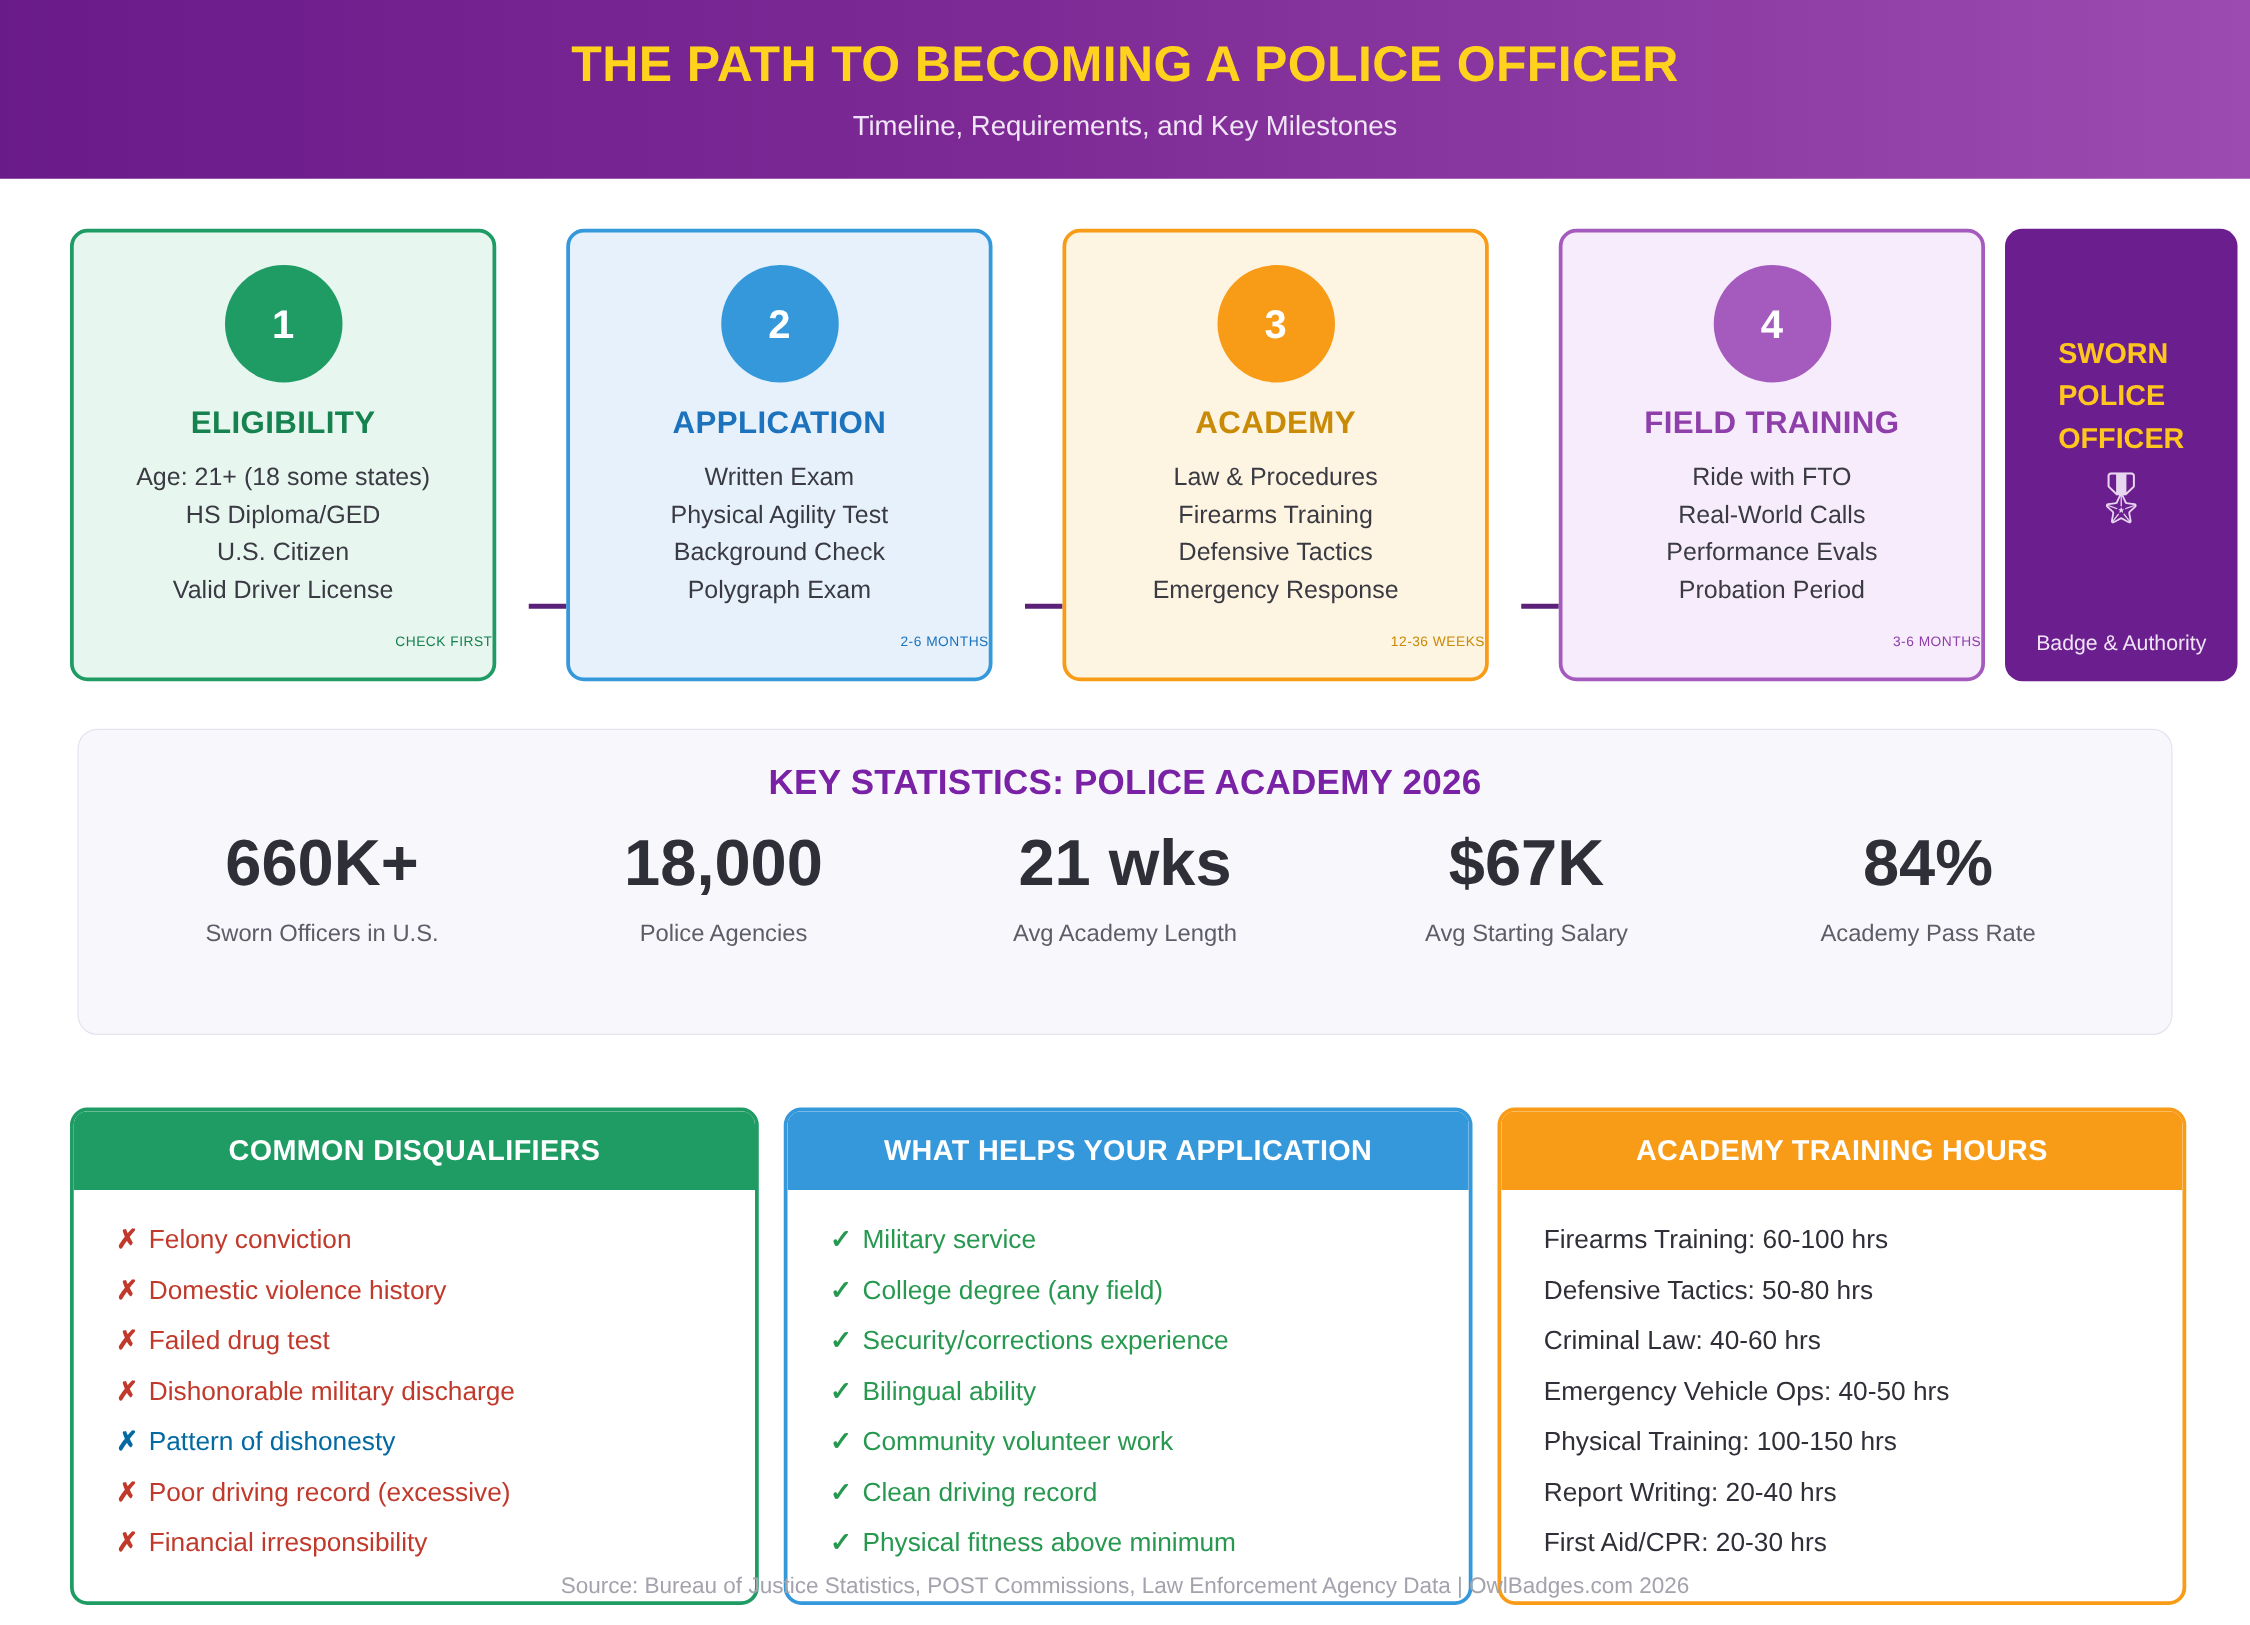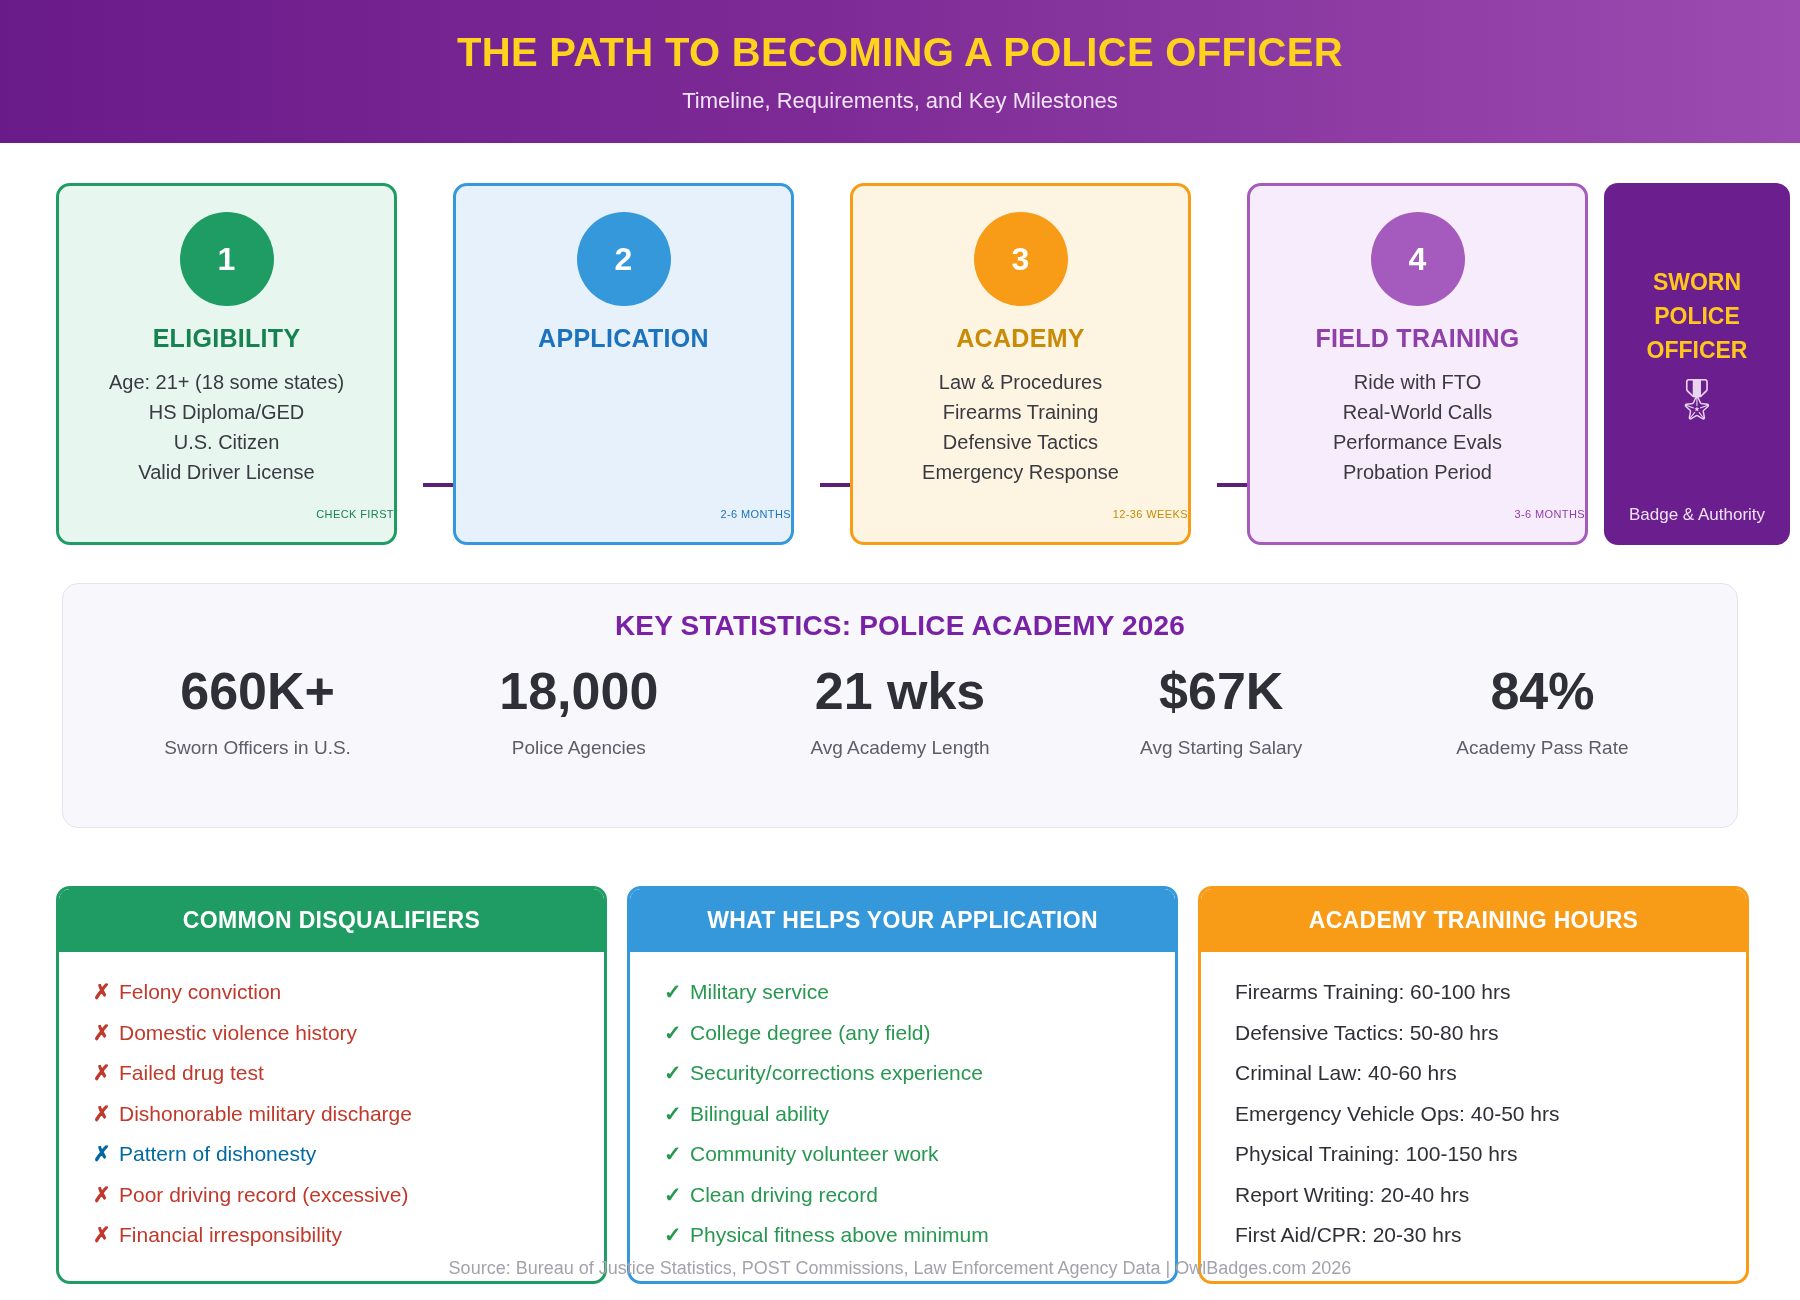--- a/index.html
+++ b/index.html
@@ -54,21 +54,21 @@
     position:absolute; top: 340px; width: 30px; height: 4px; background:#5b2178;
   }
 
   
   .final-card {
     position:absolute; top:40px; left:1604px; width:186px; height:362px;
     background:#6B1F8E; border-radius:14px;
     display:flex; flex-direction:column; align-items:center;
   }
   .final-line {
-    color:#FFC61E; font-size: 23px; font-weight:bold; line-height: 34px; text-align:center;
+    color:#FFC61E; font-size: 23px; font-weight:bold; line-height: 34px; 
   }
   .final-lines { margin-top: 82px; }
   .final-icon { margin-top: 12px; font-size: 40px; color:#e8d6f0; line-height:1; }
   .final-caption {
     position:absolute; bottom: 20px; left:0; width:100%;
     text-align:center; color:#efe2f5; font-size: 17px; white-space:nowrap;
   }
 
   
   .stats {
@@ -130,20 +130,26 @@
           <div class="step-item">HS Diploma/GED</div>
           <div class="step-item">U.S. Citizen</div>
           <div class="step-item">Valid Driver License</div>
         </div>
         <div class="step-duration" style="color: rgb(22, 130, 79);">CHECK FIRST</div>
       </div>
       <div class="connector" style="left: 423px;"></div>
       <div class="step-card" style="left: 453px; border-color: rgb(52, 152, 219); background: rgb(230, 241, 251);">
         <div class="step-circle" style="background: rgb(52, 152, 219);">2</div>
         <div class="step-title" style="color: rgb(28, 114, 188);">APPLICATION</div>
+        <div class="step-items">
+          <div class="step-item">Written Exam</div>
+          <div class="step-item">Physical Agility Test</div>
+          <div class="step-item">Background Check</div>
+          <div class="step-item">Polygraph Exam</div>
+        </div>
         <div class="step-duration" style="color: rgb(28, 114, 188);">2-6 MONTHS</div>
       </div>
       <div class="connector" style="left: 820px;"></div>
       <div class="step-card" style="left: 850px; border-color: rgb(248, 155, 23); background: rgb(253, 244, 226);">
         <div class="step-circle" style="background: rgb(248, 155, 23);">3</div>
         <div class="step-title" style="color: rgb(201, 138, 6);">ACADEMY</div>
         <div class="step-items">
           <div class="step-item">Law &amp; Procedures</div>
           <div class="step-item">Firearms Training</div>
           <div class="step-item">Defensive Tactics</div>

